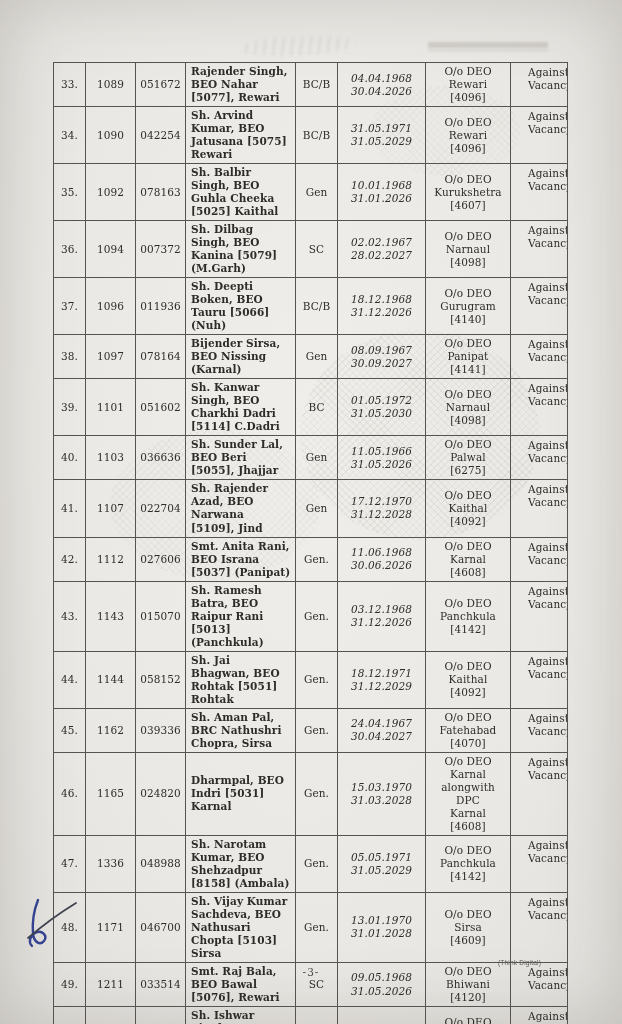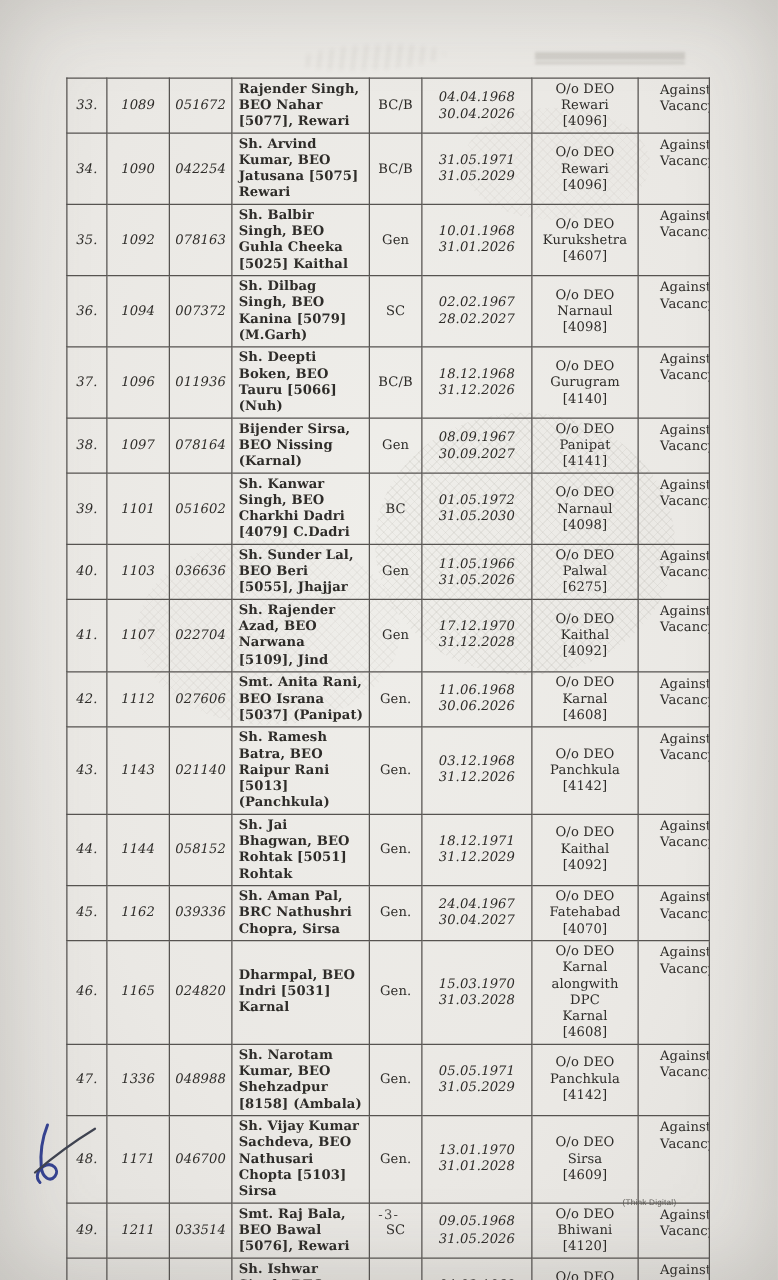--- a/index.html
+++ b/index.html
@@ -49,21 +49,21 @@
     letter-spacing:.1px;
   }
   td {
     border:1px solid #565350;
     padding:2px 4px;
     vertical-align:middle;
     height:44px;
     overflow:hidden;
   }
   table { border:1.5px solid #4c4946; }
-  .c-sr, .c-code, .c-emp { text-align:center;font-style:italic; }
+  .c-sr, .c-code, .c-emp { text-align:center; }
   .c-name { text-align:left; padding-left:5px;font-weight:bold; }
   .c-cat { text-align:center;margin-left:36px; }
   .c-dates { text-align:center;font-style:italic; }
   .c-office { text-align:center; white-space:pre-line; padding:2px 2px; }
   .c-remarks { vertical-align:top; text-align:left; padding-top:3px; padding-left:17px; }
 
   
   .signature { position:absolute; left:4px; top:888px; }
 
   
@@ -193,21 +193,21 @@
     <td class="c-office">O/o DEO
 Panipat
 [4141]</td>
     <td class="c-remarks">Against Vacancy</td>
   </tr>
 
   <tr>
     <td class="c-sr">39.</td>
     <td class="c-code">1101</td>
     <td class="c-emp">051602</td>
-    <td class="c-name">Sh. Kanwar Singh, BEO Charkhi Dadri [4079] C.Dadri</td>
+    <td class="c-name">Sh. Kanwar Singh, BEO Charkhi Dadri [5114] C.Dadri</td>
     <td class="c-cat">BC</td>
     <td class="c-dates">
       <div>01.05.1972</div>
       <div>31.05.2030</div>
     </td>
     <td class="c-office">O/o DEO
 Narnaul
 [4098]</td>
     <td class="c-remarks">Against Vacancy</td>
   </tr>
@@ -256,21 +256,21 @@
     </td>
     <td class="c-office">O/o DEO
 Karnal
 [4608]</td>
     <td class="c-remarks">Against Vacancy</td>
   </tr>
 
   <tr>
     <td class="c-sr">43.</td>
     <td class="c-code">1143</td>
-    <td class="c-emp">021140</td>
+    <td class="c-emp">015070</td>
     <td class="c-name">Sh. Ramesh Batra, BEO Raipur Rani [5013] (Panchkula)</td>
     <td class="c-cat">Gen.</td>
     <td class="c-dates">
       <div>03.12.1968</div>
       <div>31.12.2026</div>
     </td>
     <td class="c-office">O/o DEO
 Panchkula
 [4142]</td>
     <td class="c-remarks">Against Vacancy</td>

